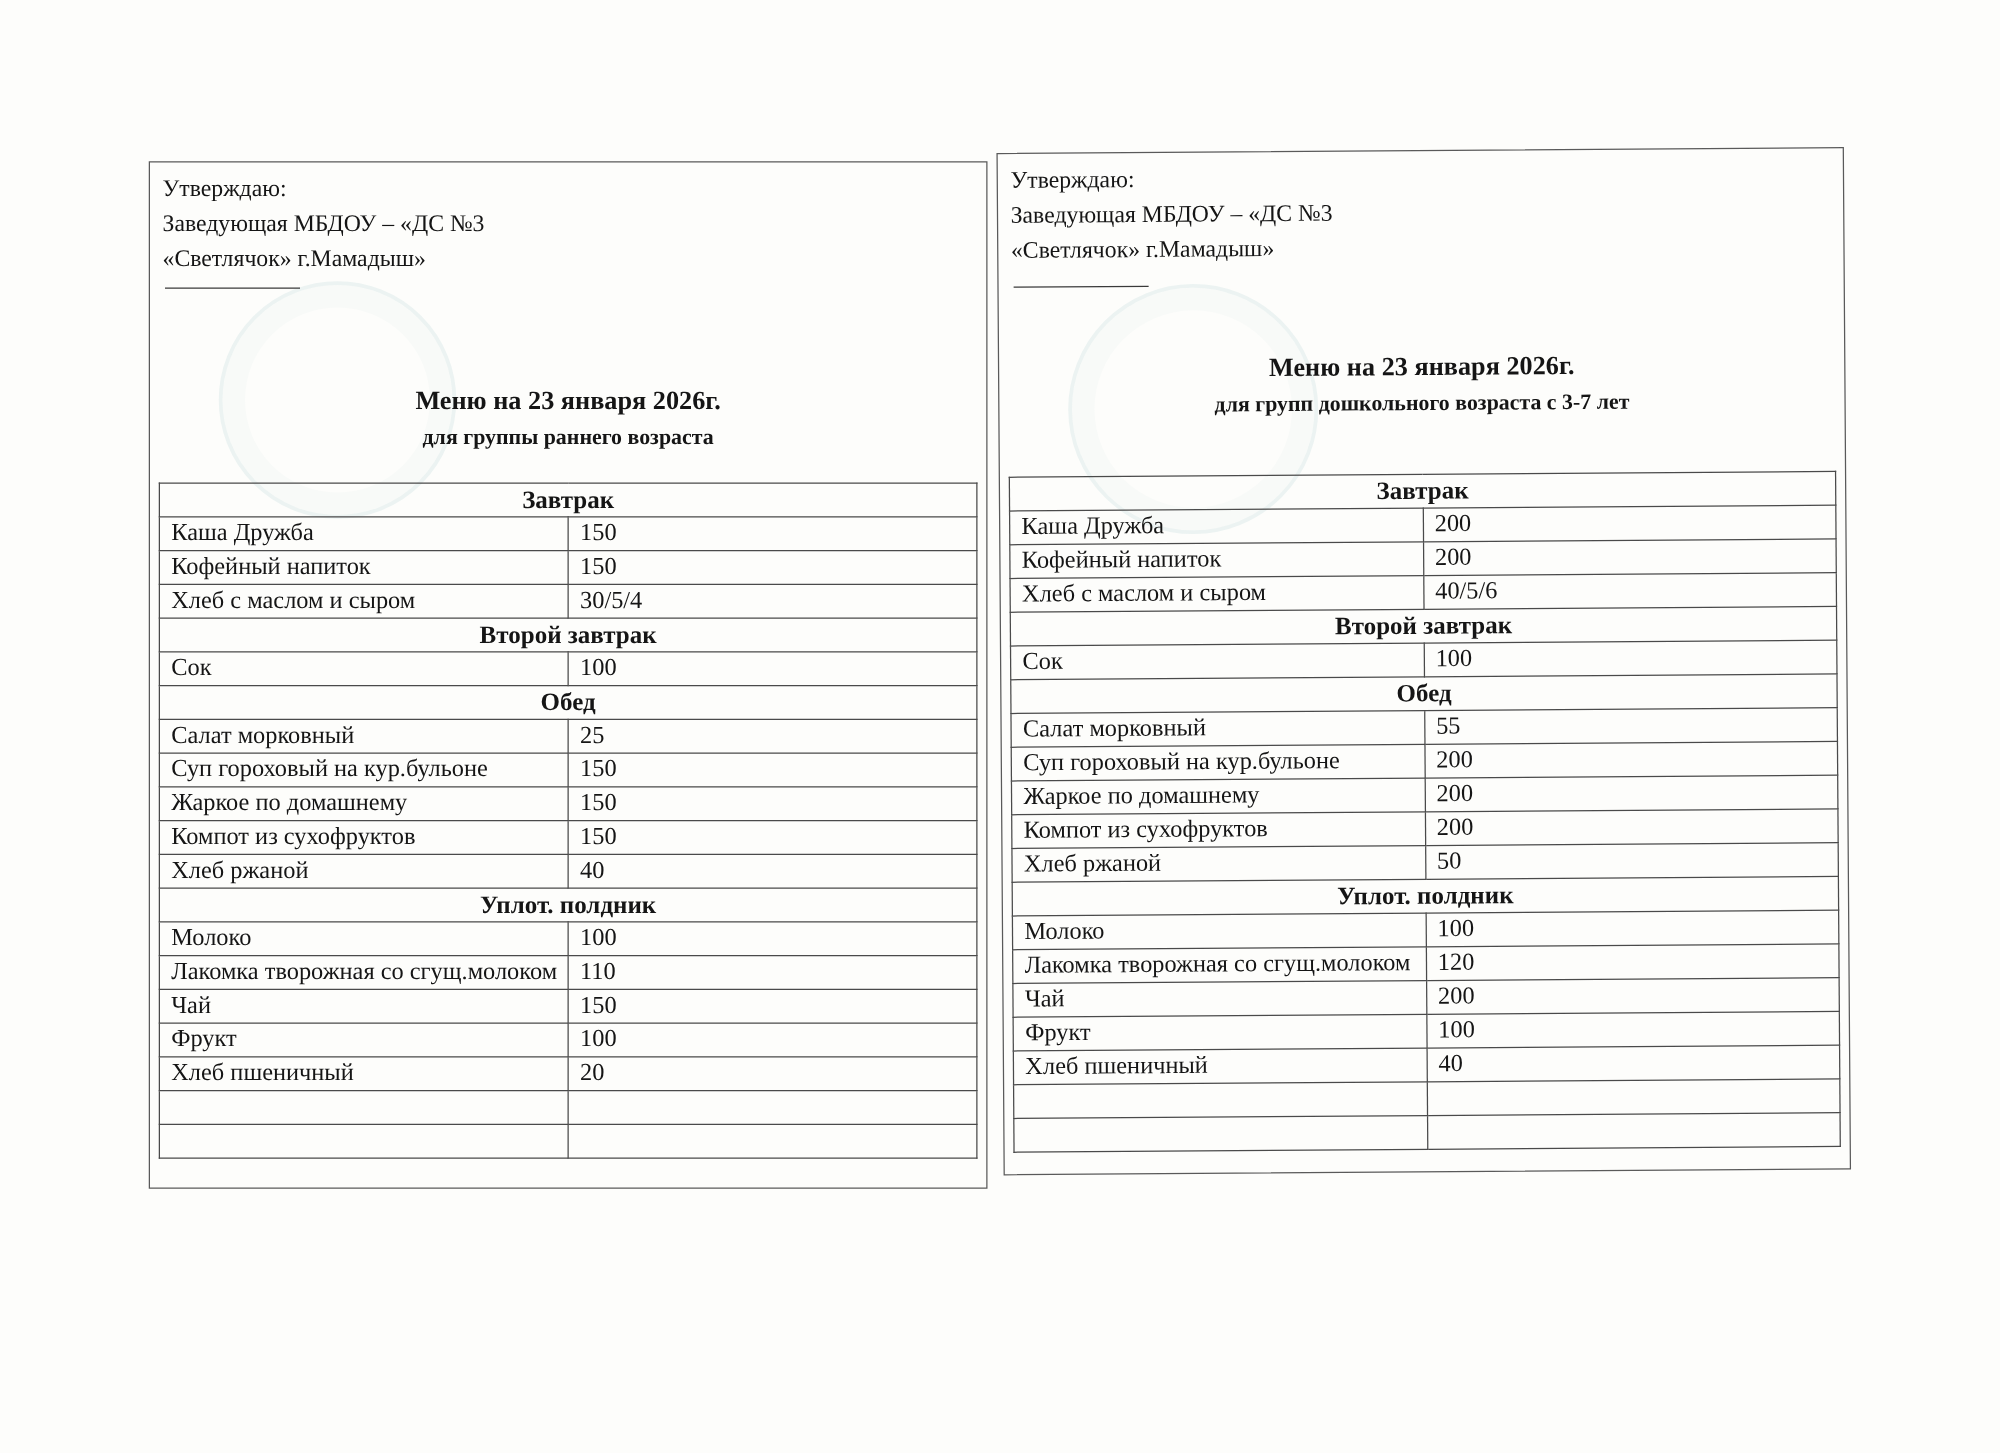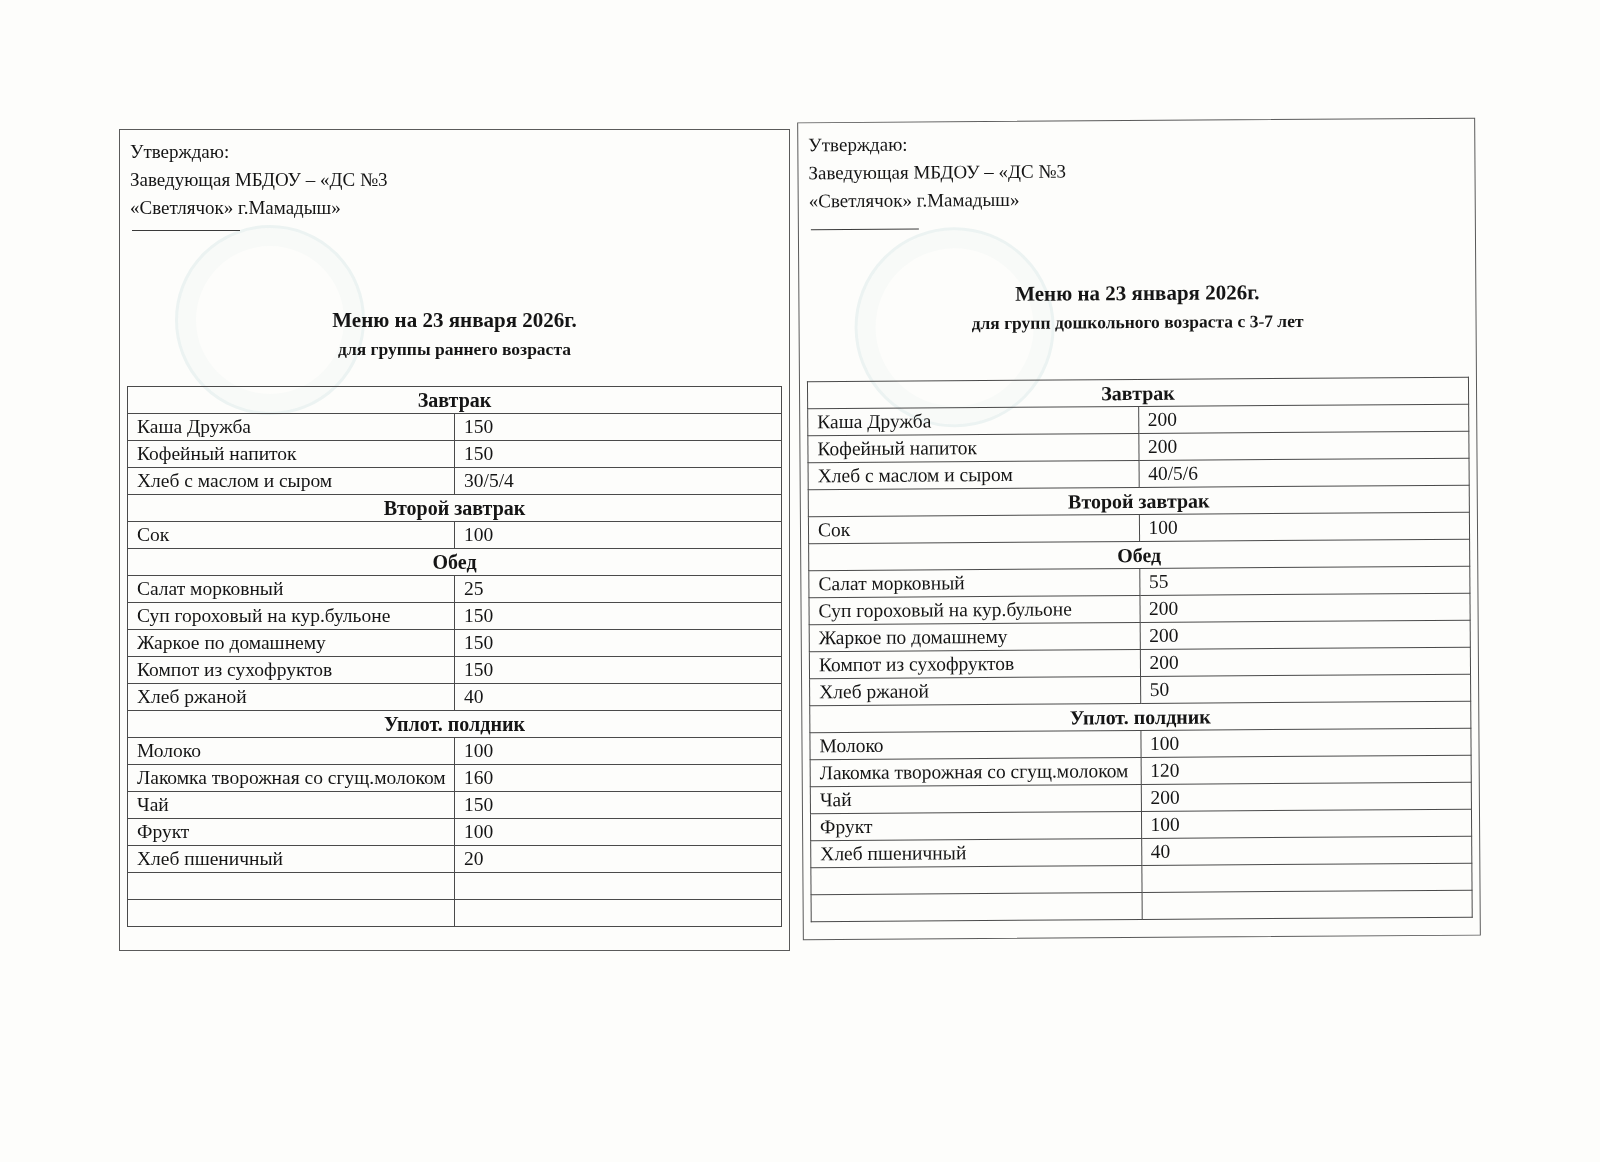--- a/index.html
+++ b/index.html
@@ -138,21 +138,21 @@
         </tr>
         <tr data-name="section-header-row">
           <td colspan="2" data-name="section-header">Уплот. полдник</td>
         </tr>
         <tr data-name="table-row">
           <td class="dish" data-name="dish-name-cell">Молоко</td>
           <td class="portion" data-name="portion-cell">100</td>
         </tr>
         <tr data-name="table-row">
           <td class="dish" data-name="dish-name-cell">Лакомка творожная со сгущ.молоком</td>
-          <td class="portion" data-name="portion-cell">160</td>
+          <td class="portion" data-name="portion-cell">110</td>
         </tr>
         <tr data-name="table-row">
           <td class="dish" data-name="dish-name-cell">Чай</td>
           <td class="portion" data-name="portion-cell">150</td>
         </tr>
         <tr data-name="table-row">
           <td class="dish" data-name="dish-name-cell">Фрукт</td>
           <td class="portion" data-name="portion-cell">100</td>
         </tr>
         <tr data-name="table-row">

